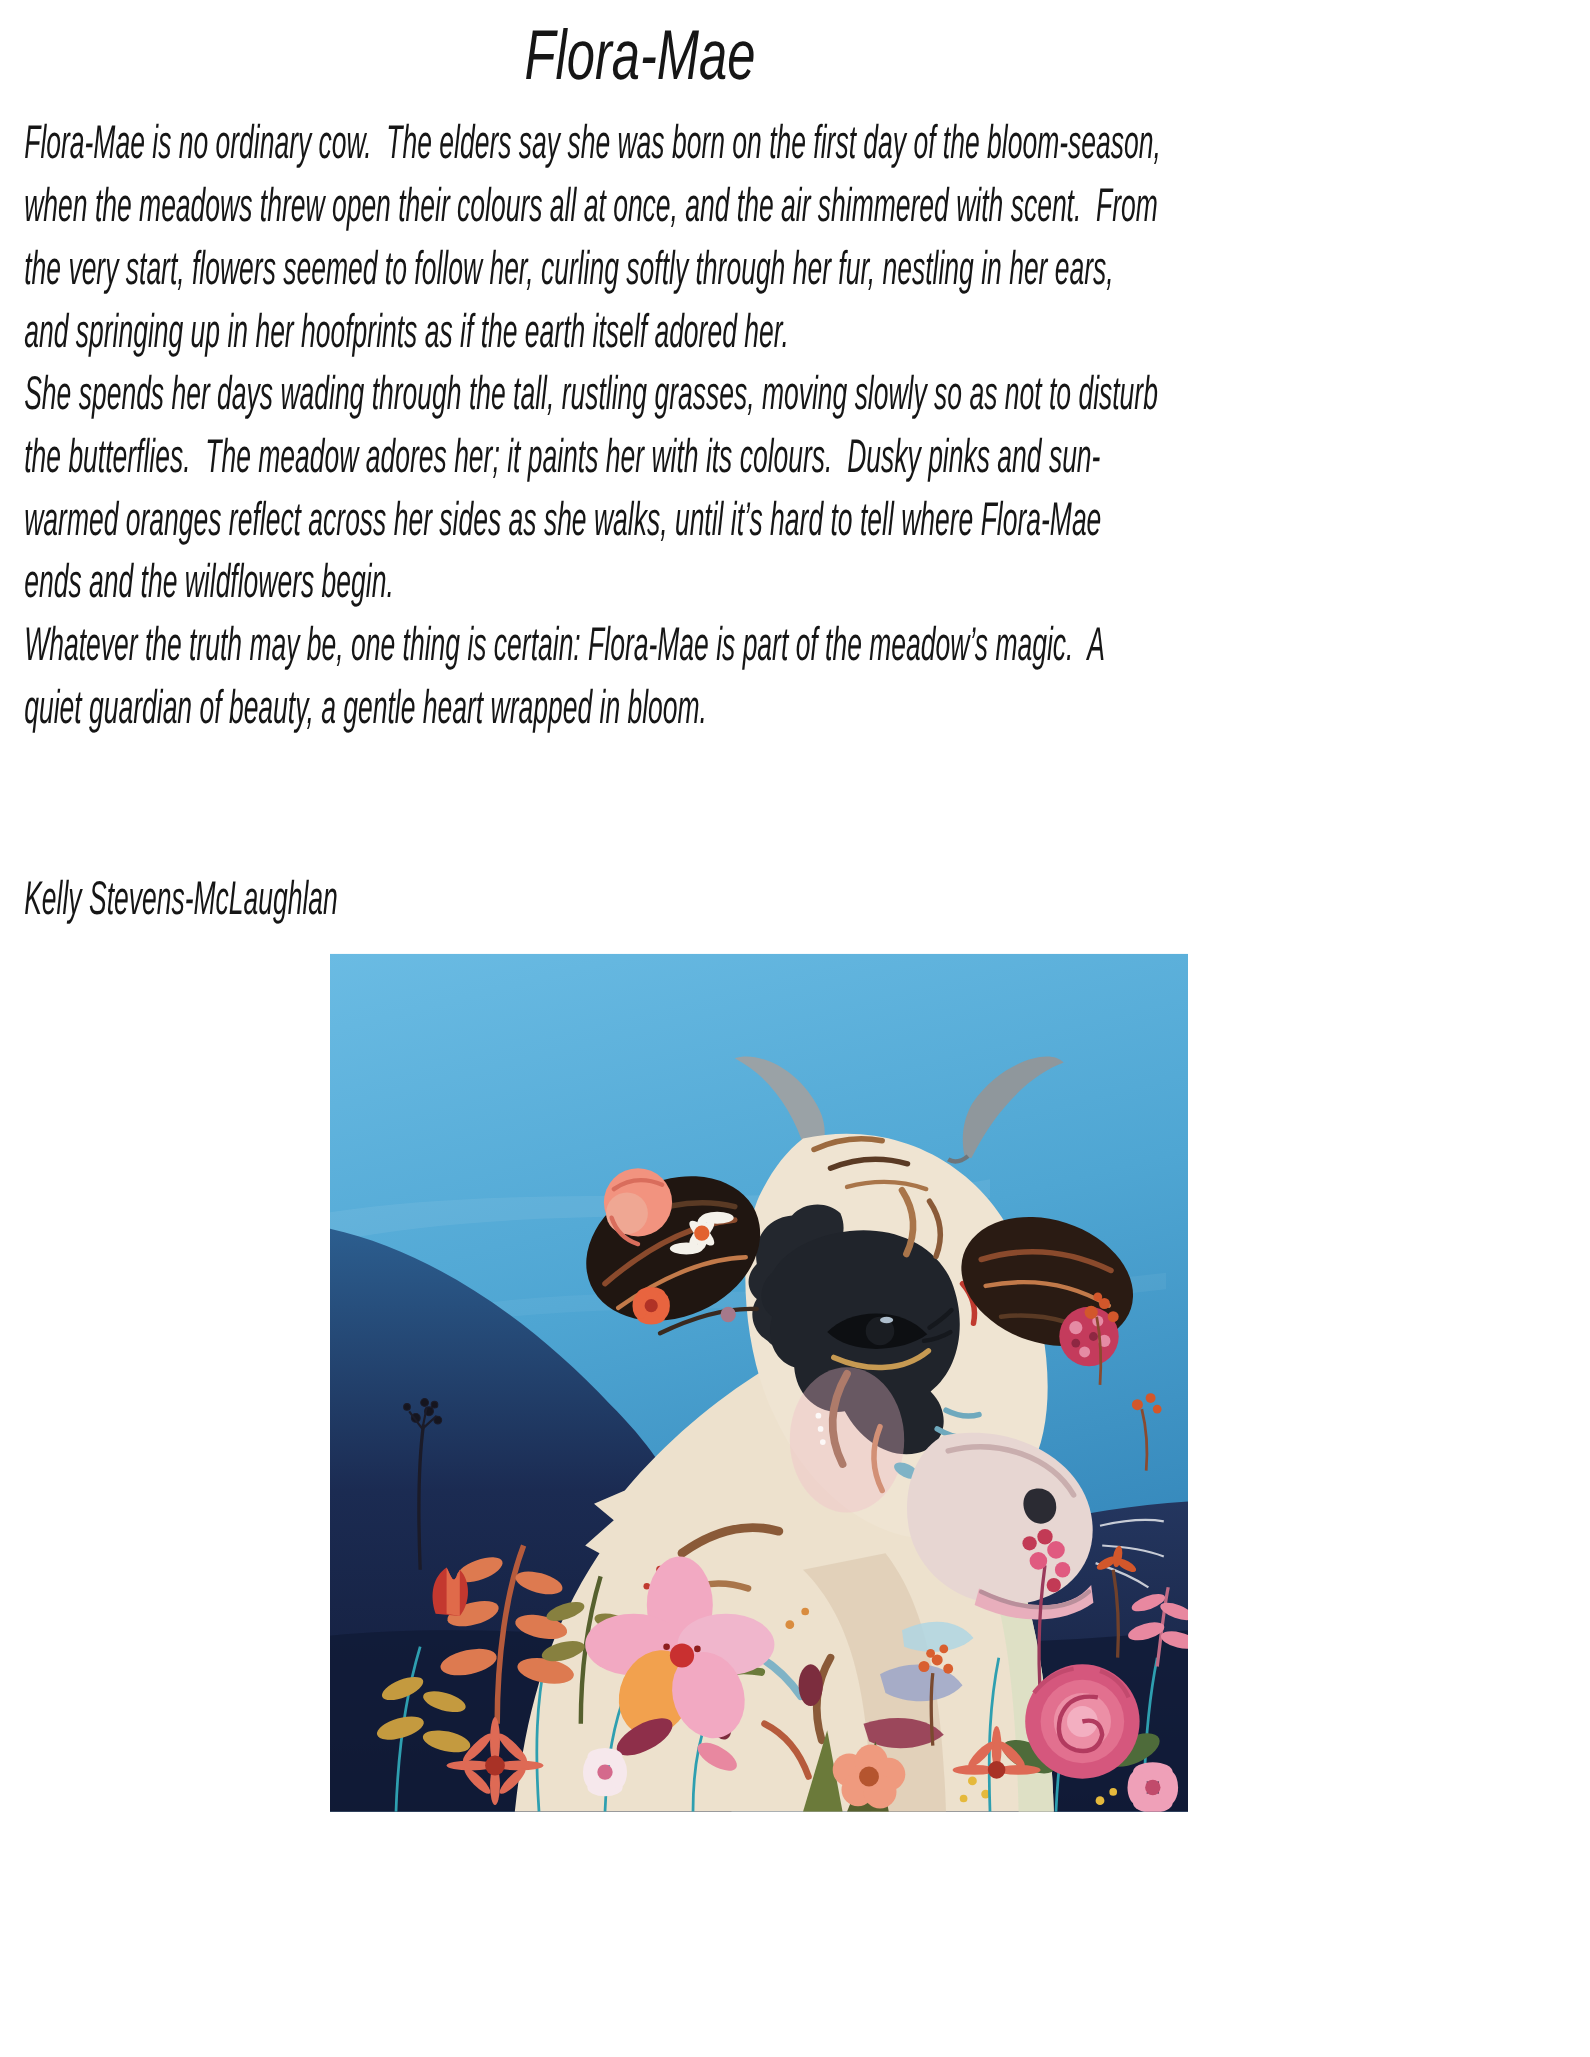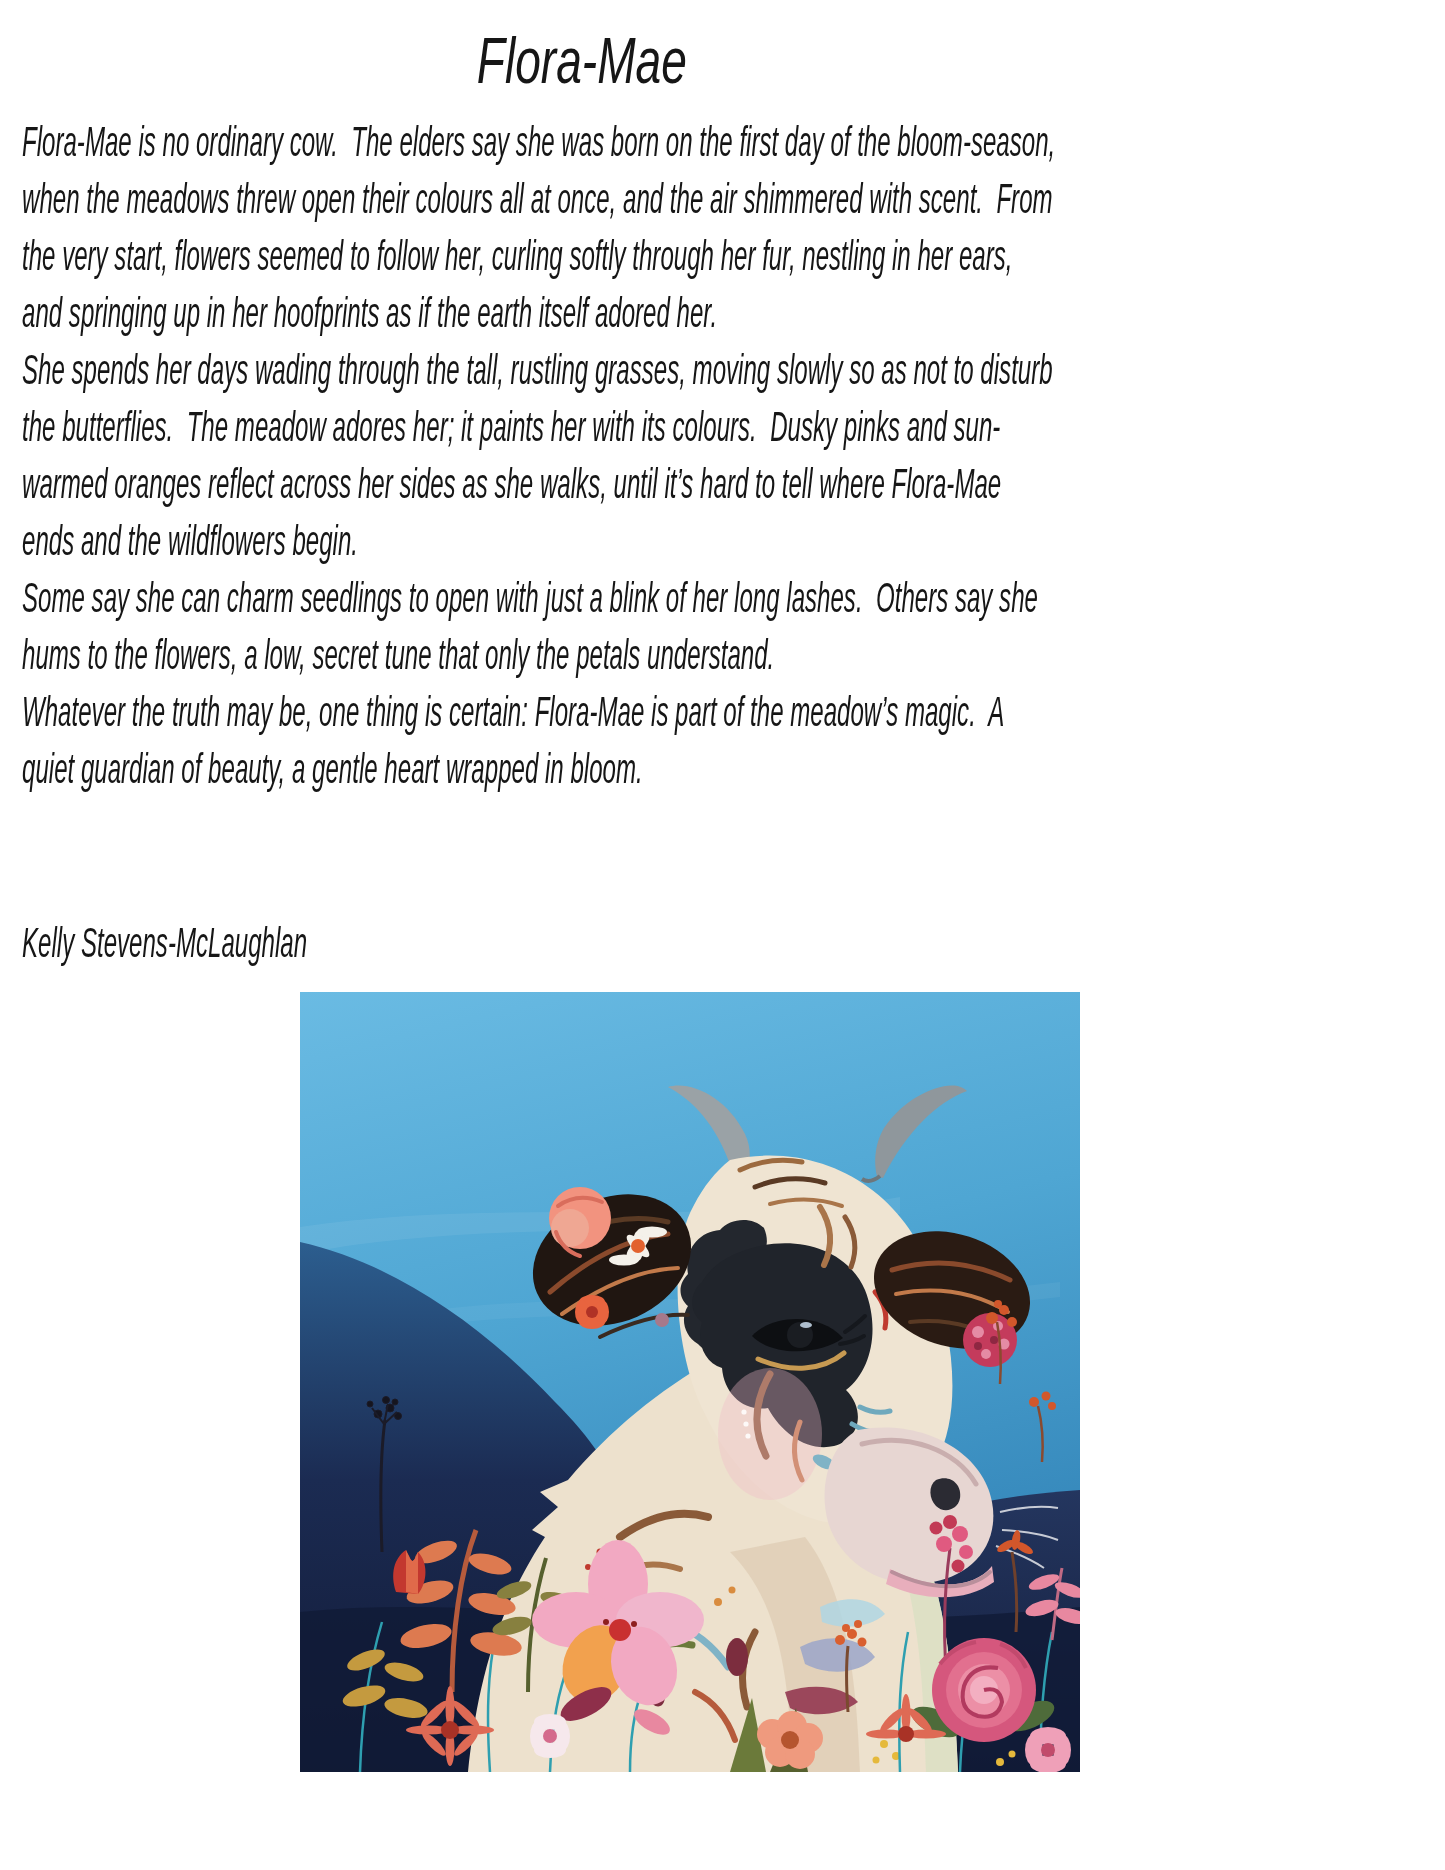--- a/index.html
+++ b/index.html
@@ -1,21 +1,21 @@
 <!DOCTYPE html>
 <html><head>
 <meta charset="utf-8">
 <style>
   html,body{margin:0;padding:0;background:#ffffff;}
   .page{
     position:relative;width:1445px;height:1870px;background:#ffffff;
     overflow:hidden;color:#161616;
     font-family:"Liberation Sans",sans-serif;font-style:italic;
   }
-  .content{padding:25px 0 0 22px;}
+  .content{padding:14px 0 0 22px;}
   .title-wrap{width:1120px;height:72px;text-align:center;}
   .title{
     display:inline-block;font-size:64px;line-height:72px;font-weight:400;
     transform:scaleX(0.72);white-space:pre;
   }
   .para{}
   .para.first{margin-top:16px;}
   .line{
     font-size:43px;line-height:57px;white-space:pre;width:2200px;
     transform:scaleX(0.56);transform-origin:0 50%;
@@ -43,24 +43,20 @@
         <div class="line">and springing up in her hoofprints as if the earth itself adored her.</div>
       </div>
 
     <div class="para">
         <div class="line">She spends her days wading through the tall, rustling grasses, moving slowly so as not to disturb</div>
         <div class="line">the butterflies.  The meadow adores her; it paints her with its colours.  Dusky pinks and sun-</div>
         <div class="line">warmed oranges reflect across her sides as she walks, until it’s hard to tell where Flora-Mae</div>
         <div class="line">ends and the wildflowers begin.</div>
       </div>
 
-    <div class="para">
-        <div class="line">Some say she can charm seedlings to open with just a blink of her long lashes.  Others say she</div>
-        <div class="line">hums to the flowers, a low, secret tune that only the petals understand.</div>
-      </div>
 
     <div class="para">
         <div class="line">Whatever the truth may be, one thing is certain: Flora-Mae is part of the meadow’s magic.  A</div>
         <div class="line">quiet guardian of beauty, a gentle heart wrapped in bloom.</div>
       </div>
 
     <div class="line author">Kelly Stevens-McLaughlan</div>
 
     <div class="art" role="img" aria-label="Folk-art painting of Flora-Mae, a cream cow with dark fluffy ears tucked with pink flowers, grey horns and a black eye patch, standing among stylised wildflowers against a blue sky over a dark navy meadow">
       <svg viewBox="0 0 780 780" xmlns="http://www.w3.org/2000/svg">

